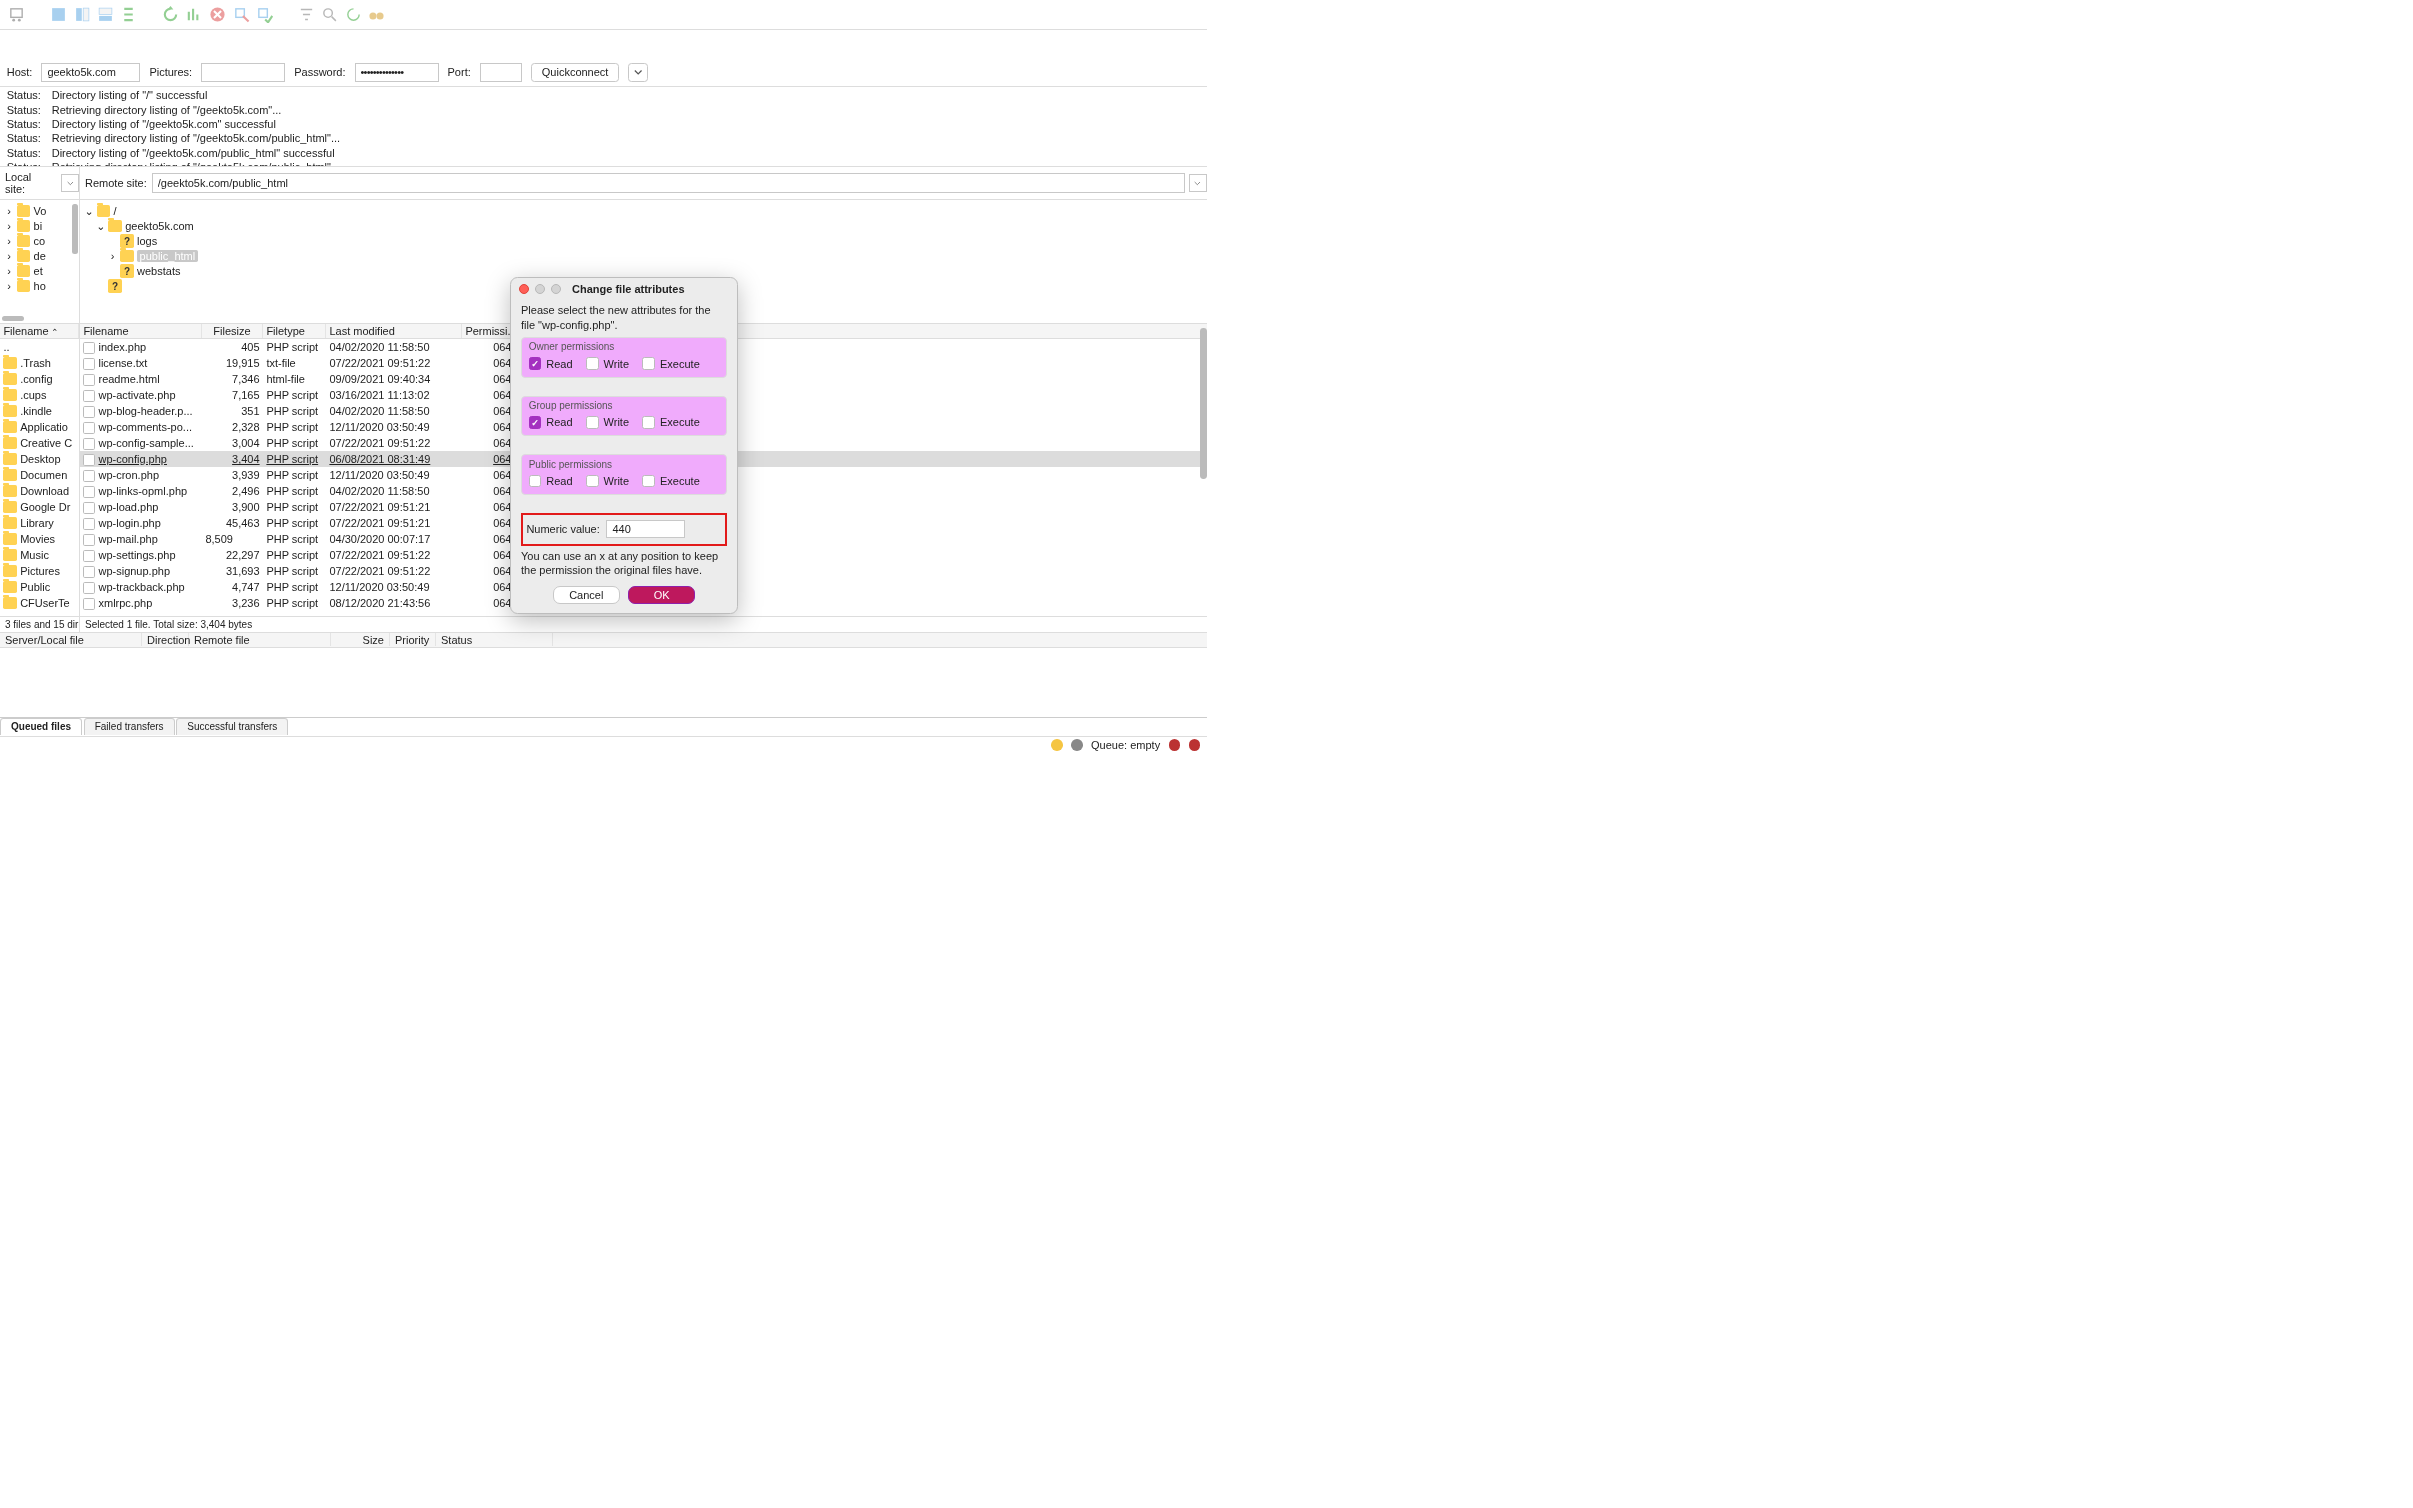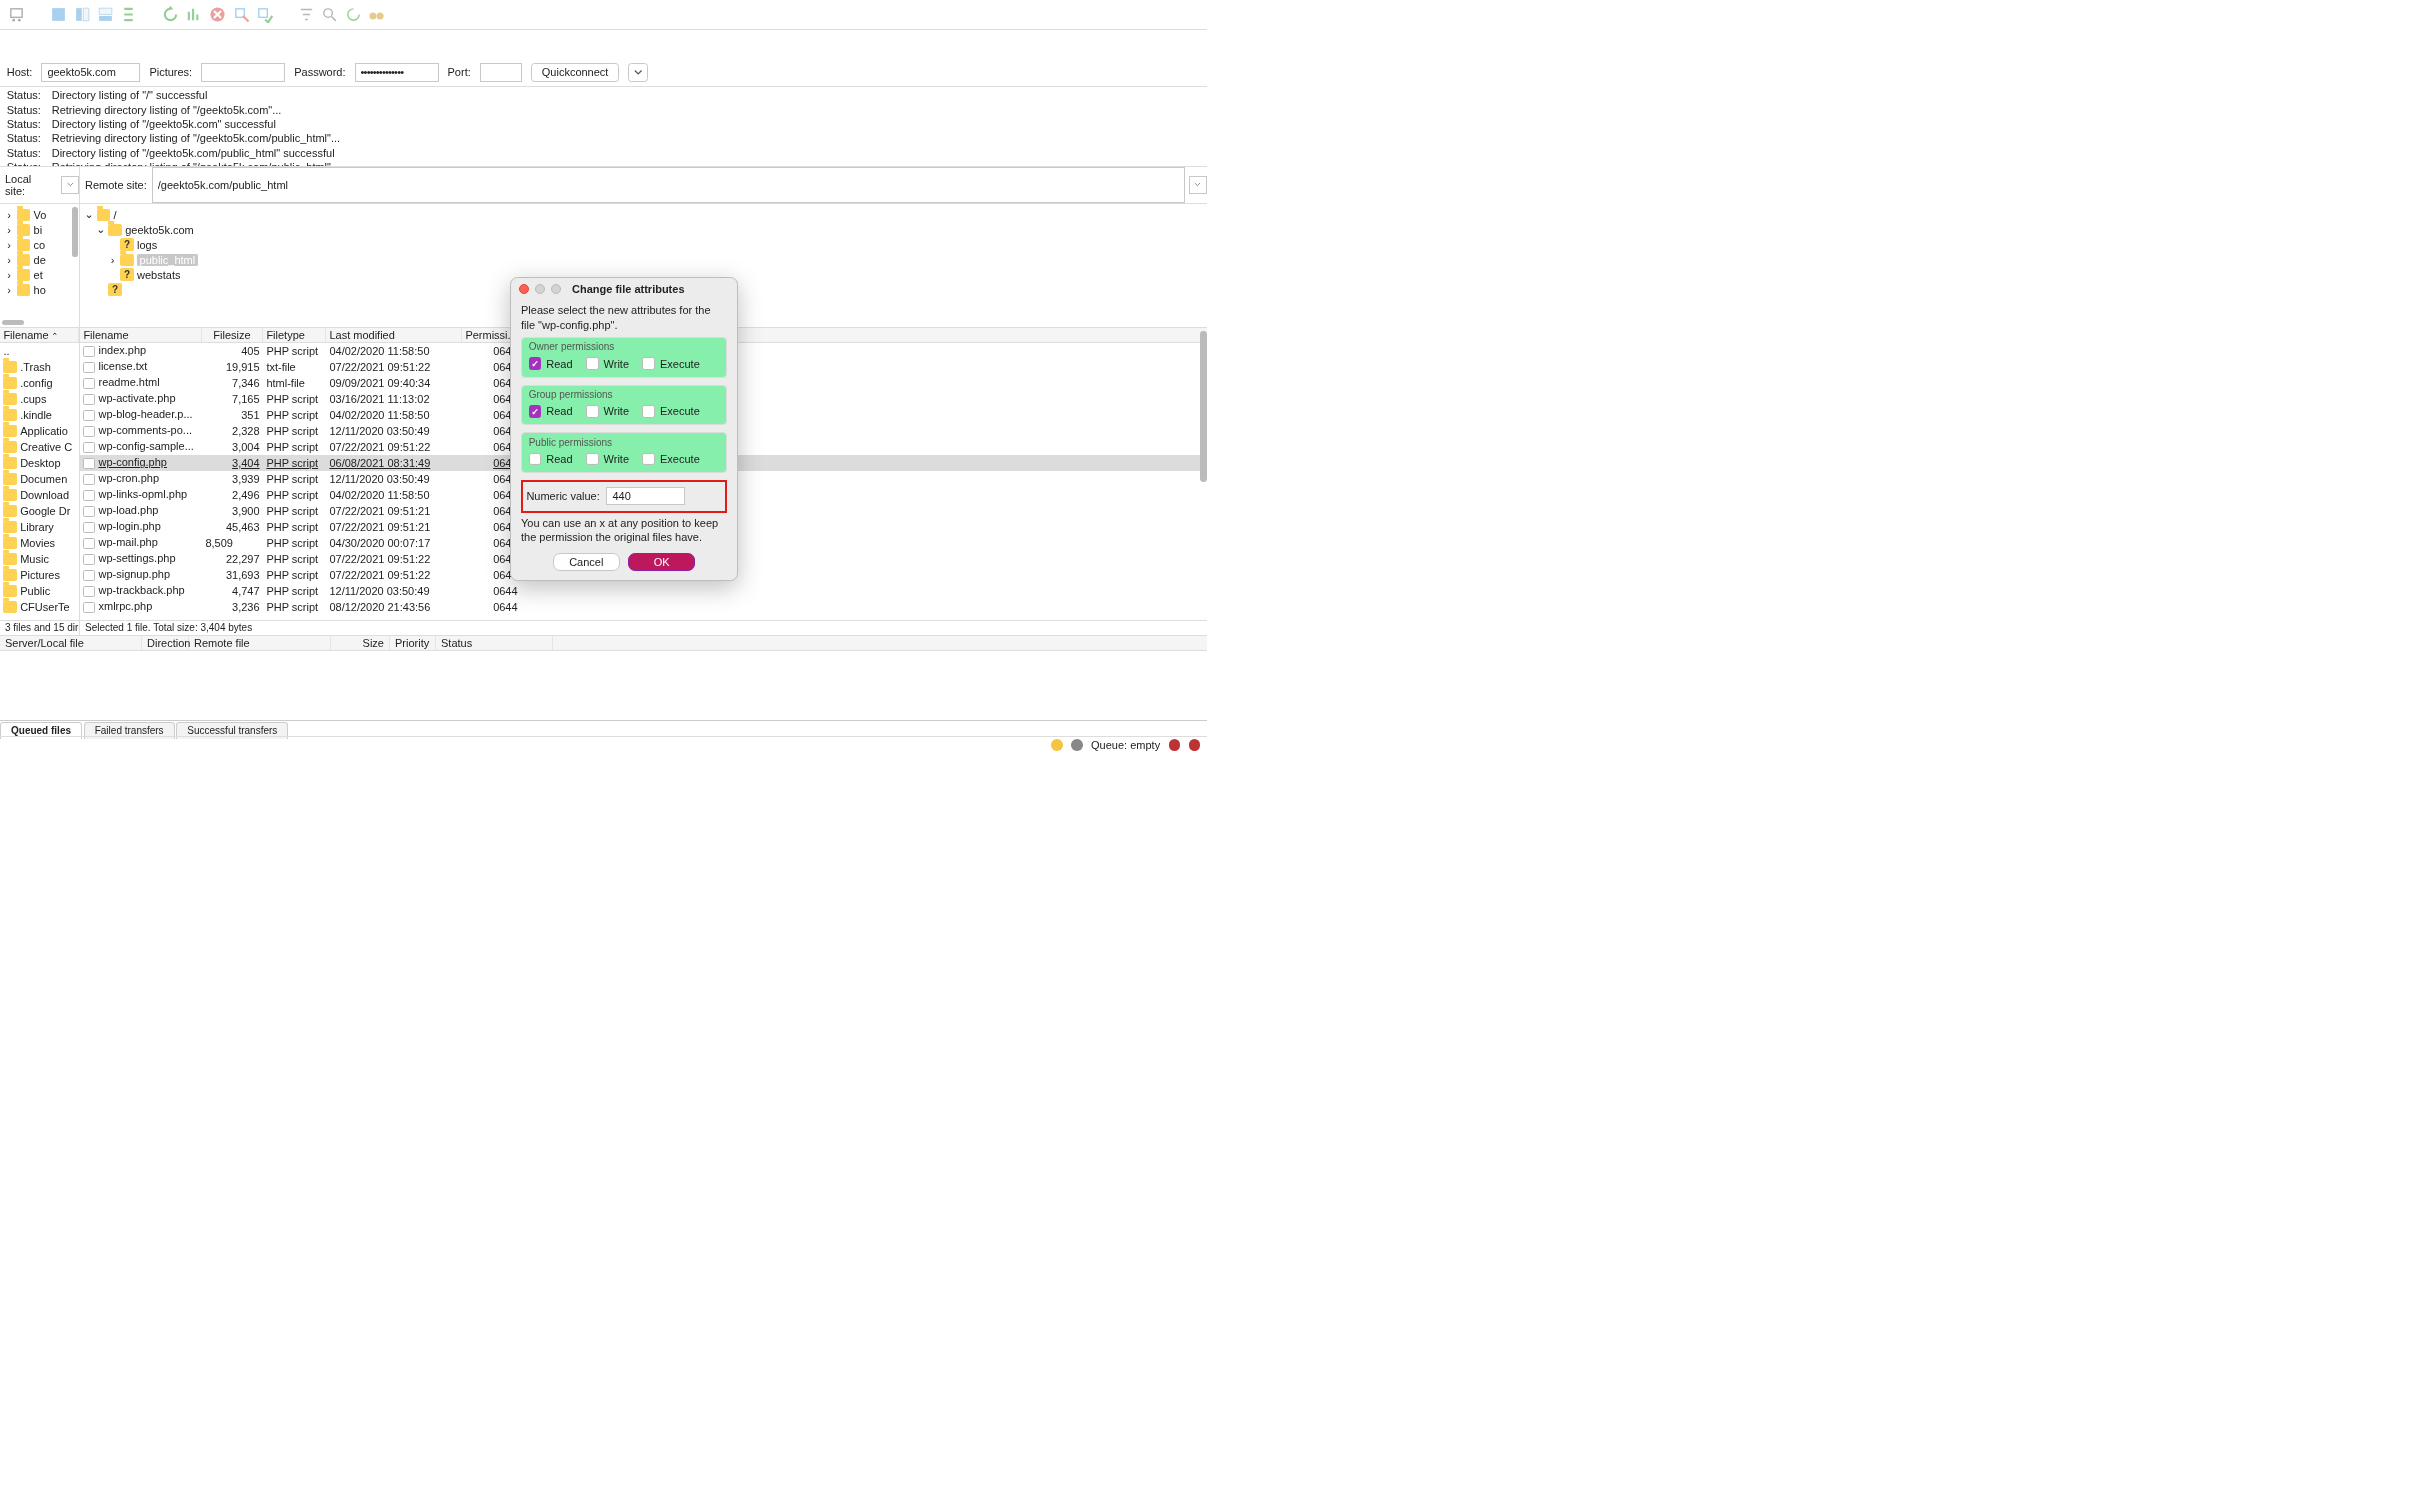--- a/index.html
+++ b/index.html
@@ -20,21 +20,21 @@
 .dropdown-btn svg{width:8.4px;height:8.4px;}
 
 
 .log { height:80px; overflow:hidden; padding:1.7px 6.7px; border-bottom:0.8px solid #ddd; font-size:10px; line-height:1.3; }
 .log .row { display:flex; }
 .log .row .lbl { width:45px; }
 
 
 .sites-bar { display:flex; border-bottom:0.8px solid #ddd; }
 .site-label { padding:4.2px 5px; display:flex; align-items:center; gap:5px;}
-.site-input { flex:1; border:0.8px solid #c8c8c8; padding:1.7px 5px; height:36px; }
+.site-input { flex:1; border:0.8px solid #c8c8c8; padding:1.7px 5px; height:20px; }
 .local-side-bar{ width:80px; display:flex; align-items:center; border-right:0.8px solid #ddd;}
 .local-side-bar .sel{ border:0.8px solid #c8c8c8; height:18.4px; width:18.4px; margin-left:3.4px; display:flex; align-items:center; justify-content:center;}
 .remote-side-bar{ flex:1; display:flex; align-items:center;}
 .remote-side-bar .sel{ border:0.8px solid #c8c8c8; height:18.4px; width:18.4px; margin-left:3.4px; display:flex; align-items:center; justify-content:center;}
 
 
 .upper { display:flex; height:124px; border-bottom:0.8px solid #ddd; }
 .tree-pane { overflow:hidden; position:relative; }
 .tree-pane.local { width:80px; border-right:0.8px solid #ddd; }
 .tree-pane.remote { flex:1; }
@@ -92,21 +92,21 @@
 
 
 .dialog{position:absolute;top:277px;left:510px;width:228px;background:#ececec;border-radius:7.5px;border:0.8px solid #bdbdbd;box-shadow:0 6.7px 25px rgba(0,0,0,.25);}
 .dialog-title{display:flex;align-items:center;gap:5.9px;padding:5px 8.4px;font-weight:600;font-size:11px;}
 .tl-btn{width:10px;height:10px;border-radius:50%;}
 .tl-close{background:#ff5f57;border:0.8px solid #e1433a;}
 .tl-min{background:#d4d4d4;border:0.8px solid #b8b8b8;}
 .tl-max{background:#d4d4d4;border:0.8px solid #b8b8b8;}
 .dialog-body{padding:3.4px 10px 8.4px;}
 .dialog-body .txt{font-size:11px;line-height:1.3;margin-bottom:5px;}
-.perm-group{background:#86efac;border:0.8px solid #dcdcdc;border-radius:4.2px;padding:3.4px 6.7px 6.7px;margin-bottom:7px;}
+.perm-group{background:#f0abfc;border:0.8px solid #dcdcdc;border-radius:4.2px;padding:3.4px 6.7px 6.7px;margin-bottom:18px;}
 .perm-group .lbl{font-size:10px;color:#555;margin-bottom:5px;}
 .perm-row{display:flex;gap:13.4px;}
 .chk{display:flex;align-items:center;gap:5px;font-size:11px;}
 .chkbox{width:12.6px;height:12.6px;border:0.8px solid #bbb;border-radius:2.5px;background:#fff;display:flex;align-items:center;justify-content:center;}
 .chkbox.checked{background:#a431c0;border-color:#a431c0;}
 .chkbox.checked::after{content:"✓";color:#fff;font-size:9.2px;font-weight:bold;}
 .numrow{display:flex;align-items:center;gap:6.7px;margin:3.4px 0;}
 .numrow input{border:0.8px solid #c8c8c8;padding:1.7px 5px;width:79px;height:18.4px;font-size:11px;}
 .red-box{border:2.5px solid #e21a1a;padding:1.7px 3.4px;margin:1.7px 0 3.4px;}
 .hint{font-size:11px;line-height:1.3;margin-bottom:8.4px;}

